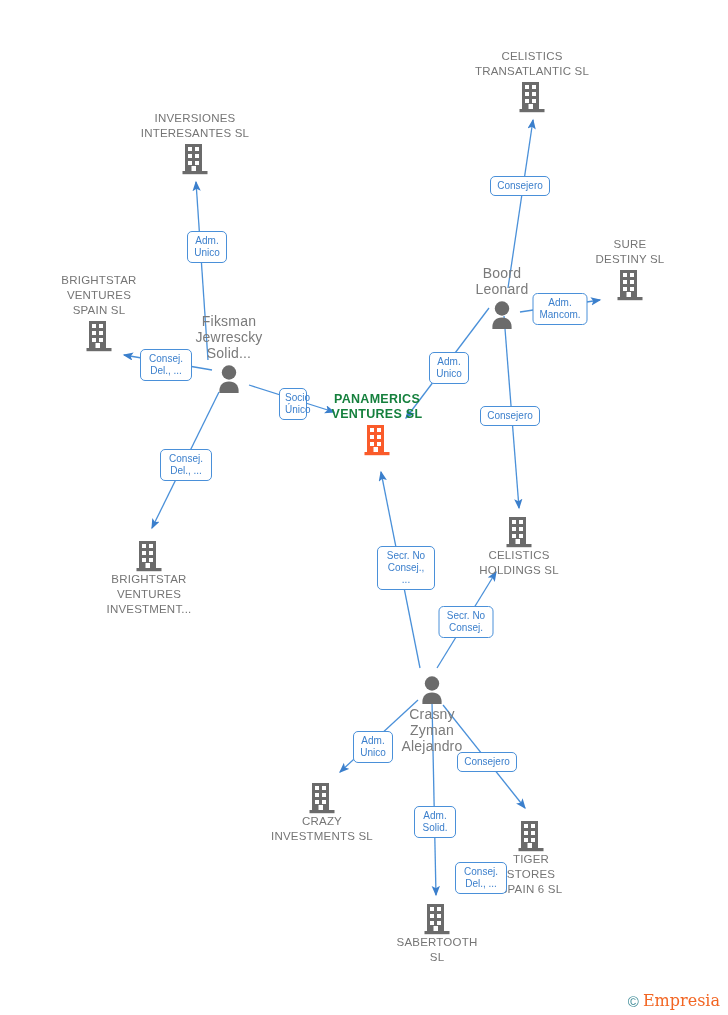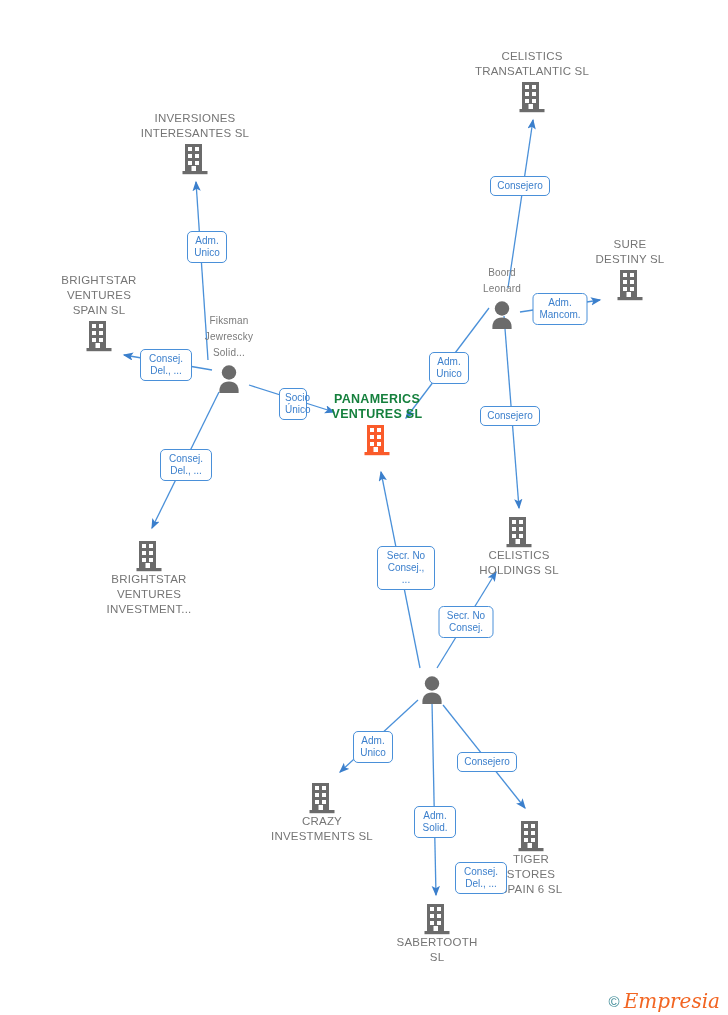--- a/index.html
+++ b/index.html
@@ -34,21 +34,21 @@
     color: #757575;
     font-size: 11.5px;
     line-height: 15px;
     letter-spacing: 0.2px;
     white-space: pre-line;
   }
   .node-label.company {
     text-transform: none;
   }
   .node-label.person {
-    font-size: 10px;
+    font-size: 14px;
     line-height: 16px;
     color: #7a7a7a;
   }
   .node-label.central {
     font-weight: bold;
     color: #15803d;
     font-size: 12.5px;
     letter-spacing: 0.3px;
   }
   .icon-wrap {
@@ -79,22 +79,21 @@
     align-items: center;
     gap: 4px;
   }
   .wm-c {
     color: #3c8a96;
     font-size: 15px;
     line-height: 15px;
   }
   .wm-text {
     color: #f26522;
-    font-size: 20px;
-    font-style: italic;
+    font-size: 16px;
     font-family: "DejaVu Serif", serif;
     line-height: 16px;
   }
 </style>
 </head>
 <body>
 
 <div id="canvas">
 
   <svg id="edges" viewBox="0 0 728 1015">
@@ -263,20 +262,23 @@
         <div class="node-label company">CELISTICS
 HOLDINGS SL</div>
       </div>
       <div class="node" style="left: 432px; top: 672px;">
         <div class="icon-wrap">
           <svg width="28" height="32" viewBox="0 0 28 32" aria-hidden="true">
             <circle cx="14" cy="9.5" r="7.2" fill="#6b6b6b"></circle>
             <path d="M14 18.5c-6.4 0-9.6 4.2-9.6 9.2 0 1.6 0 2.3 0 2.3h19.2s0-0.7 0-2.3c0-5-3.2-9.2-9.6-9.2z" fill="#6b6b6b"></path>
           </svg>
         </div>
+        <div class="node-label person">Crasny
+Zyman
+Alejandro</div>
       </div>
       <div class="node" style="left: 322px; top: 780px;">
         <div class="icon-wrap">
           <svg width="26" height="32" viewBox="0 0 26 32" aria-hidden="true">
             <rect x="3" y="1" width="17" height="27" fill="#6b6b6b"></rect>
             <rect x="0.5" y="28" width="25" height="3.2" fill="#6b6b6b"></rect>
             <rect x="6" y="4" width="4" height="4" fill="#fff"></rect>
             <rect x="13" y="4" width="4" height="4" fill="#fff"></rect>
             <rect x="6" y="11" width="4" height="4" fill="#fff"></rect>
             <rect x="13" y="11" width="4" height="4" fill="#fff"></rect>

